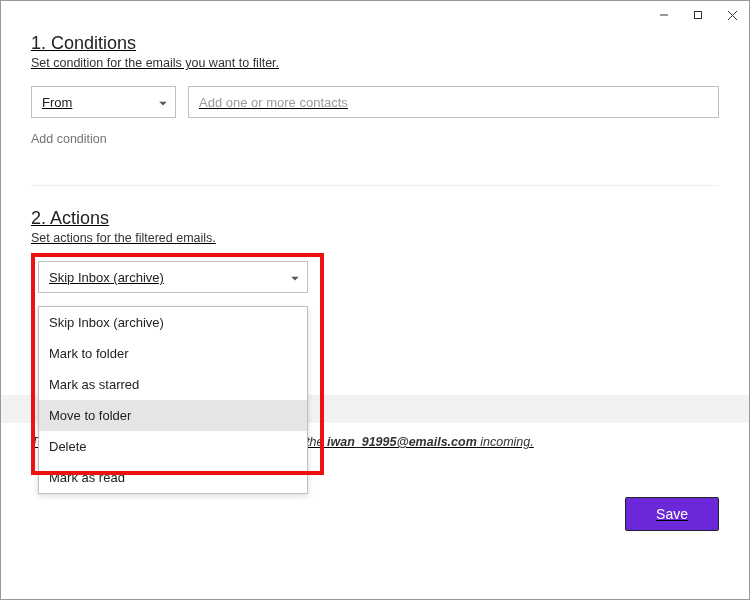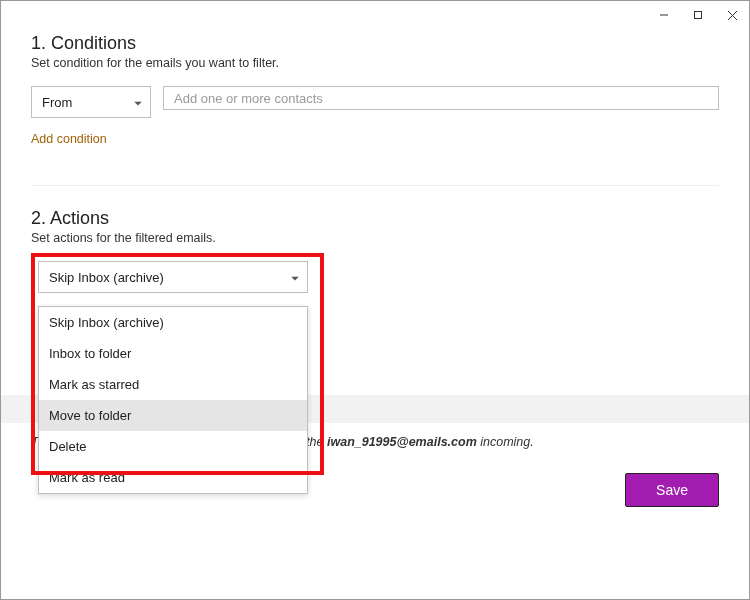--- a/index.html
+++ b/index.html
@@ -2,33 +2,33 @@
 <html><head>
   <meta charset="utf-8">
   <style>
     * { box-sizing: border-box; margin: 0; padding: 0; font-family: "Segoe UI", Arial, sans-serif; }
     body { background: #fff; border: 1px solid #999; width: 750px; height: 600px; overflow: hidden; position: relative; }
     
     .titlebar { height: 28px; display: flex; justify-content: flex-end; align-items: flex-start; padding-top: 3px; }
     .win-btn { width: 34px; height: 22px; display: inline-flex; justify-content: center; align-items: center; color: #555; font-size: 10px; cursor: default; }
     .win-btn svg { stroke: #333; stroke-width: 1; fill: none; }
     
-    .content { padding: 4px 30px 0 30px; }
+    .content { padding: 4px 30px 0 30px; text-decoration: underline; }
     
     .section-heading { font-size: 18px; color: #222; font-weight: 400; margin-bottom: 2px; }
     .section-sub { font-size: 12.5px; color: #333; margin-bottom: 16px; }
     
     .row { display: flex; gap: 12px; margin-bottom: 10px; }
     .select { position: relative; height: 32px; border: 1px solid #bfbfbf; background: #fff; display: flex; align-items: center; padding: 0 10px; font-size: 13px; color: #222; cursor: pointer; }
     .select .caret { position: absolute; right: 8px; top: 50%; transform: translateY(-50%); }
-    .select.cond { width: 120px; }
-    .contacts-input { flex: 1; height: 24px; border: 1px solid #bfbfbf; padding: 0 10px; font-size: 13px; color: #222; outline: none; }
+    .select.cond { width: 145px; }
+    .contacts-input { flex: 1; height: 32px; border: 1px solid #bfbfbf; padding: 0 10px; font-size: 13px; color: #222; outline: none; }
     .contacts-input::placeholder { color: #9a9a9a; }
     
-    .link { font-size: 12.5px; color: #a16207; cursor: pointer; display: inline-block; margin-top: 4px; }
+    .link { font-size: 12.5px; color: #737373; cursor: pointer; display: inline-block; margin-top: 4px; }
     
     .divider { border: none; border-top: 1px solid #eee; margin: 38px 0 22px 0; }
     
     .actions-area { position: relative; }
     .highlight-box { position: absolute; top: -8px; left: 0; width: 293px; height: 222px; border: 4px solid #e11; pointer-events: none; z-index: 5; }
     .select.act { width: 270px; margin-left: 7px; }
     
     .dropdown { position: absolute; top: 45px; left: 7px; width: 270px; border: 1px solid #bfbfbf; background: #fff; box-shadow: 0 2px 6px rgba(0,0,0,0.15); z-index: 3; }
     .dropdown-item { padding: 8px 10px; font-size: 13px; color: #222; cursor: pointer; }
     .dropdown-item.hovered { background: #e5e5e5; }
@@ -37,21 +37,21 @@
     
     .preview-area { margin-top: 102px; }
     
     .preview-block { background: #f2f2f2; margin-top: 8px; padding: 10px 30px 6px 60px; font-size: 12.5px; color: #333; margin-left: -30px; margin-right: -30px; height: 28px; overflow: hidden; }
     
     .footer-note { font-size: 12.5px; color: #333; font-style: italic; margin-top: 12px; }
     .footer-note b { font-weight: 600; }
     
     .btn-row { display: flex; gap: 14px; justify-content: flex-end; margin-top: 24px; padding-right: 0; }
     .btn { height: 34px; padding: 0 30px; font-size: 14px; border-radius: 2px; cursor: pointer; display: inline-flex; align-items: center; justify-content: center; }
-    .btn-primary { background: #a21caf; color: #fff; border: 1px solid #222; }
+    .btn-primary { background: #6d28d9; color: #fff; border: 1px solid #222; margin-top: 24px; }
     .btn-secondary { background: #fff; color: #222; border: 1px solid #bfbfbf; }
   </style>
 </head>
 <body>
 
 <div class="titlebar">
   <div class="win-btn">
     <svg width="10" height="10">
         <line x1="1" y1="5" x2="9" y2="5"></line>
       </svg>
@@ -100,21 +100,21 @@
         <svg width="8" height="5">
             <path d="M0 0 L4 4 L8 0" fill="#555"></path>
           </svg>
       </span>
     </div>
 
     <span class="covered-link">Add action</span>
 
     <div class="dropdown">
       <div class="dropdown-item">Skip Inbox (archive)</div>
-      <div class="dropdown-item">Inbox to folder</div>
+      <div class="dropdown-item">Mark to folder</div>
       <div class="dropdown-item">Mark as starred</div>
       <div class="dropdown-item hovered">Move to folder</div>
       <div class="dropdown-item">Delete</div>
       <div class="dropdown-item">Mark as read</div>
     </div>
 
     <div class="preview-area">
       <div class="preview-block">
         <span>Skip Inbox (archive)</span>
       </div>

